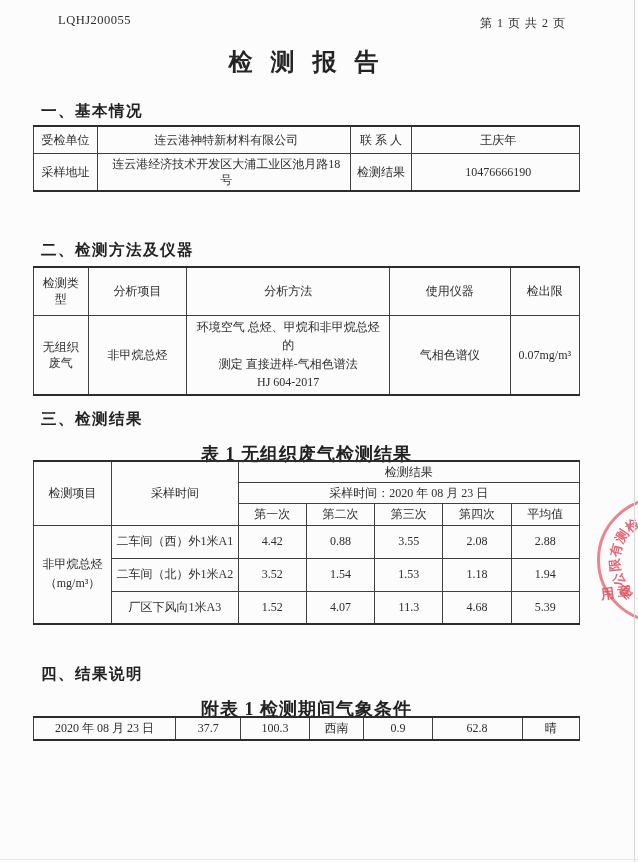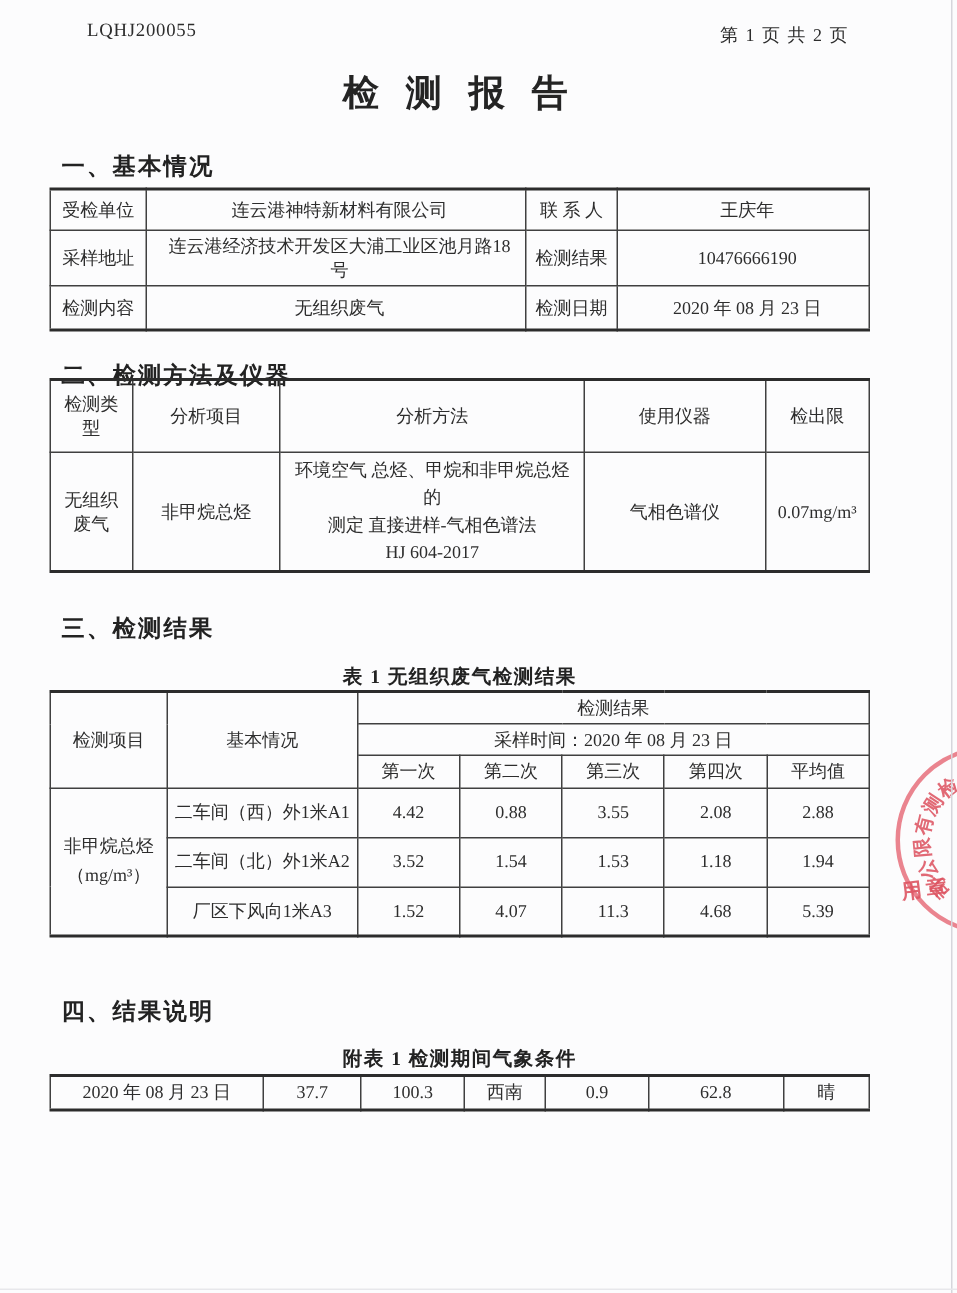--- a/index.html
+++ b/index.html
@@ -29,39 +29,39 @@
     position: absolute; left: 41px;
     font-size: 15.5px; font-weight: bold; letter-spacing: 1.5px; color: #222;
   }
   .h-basic   { top: 101px; }
   .h-methods { top: 240px; }
   .h-results { top: 409px; text-align: right; }
   .h-notes   { top: 664px; }
 
   .table-caption {
     position: absolute; left: 33px; width: 547px; text-align: center;
-    font-size: 13px; font-weight: bold; color: #222; letter-spacing: 1px;
+    font-size: 18px; font-weight: bold; color: #222; letter-spacing: 1px;
   }
   .cap-results { top: 442px; }
   .cap-notes   { top: 697px; font-family: Liberation Serif, serif; }
 
   table.report {
     position: absolute; left: 33px; width: 547px;
     border-collapse: collapse; table-layout: fixed;
     border-top: 2px solid #2c2c2c; border-bottom: 2px solid #2c2c2c;
   }
   table.report td {
     border: 1px solid #404040;
     font-size: 12px; text-align: center; vertical-align: middle;
     padding: 2px 4px; line-height: 1.35; color: #2d2d2d;
   }
   table.report td.left { text-align: center; padding-left: 9px; }
 
   .t-basic   { top: 125px; border-radius: 27px; }
-  .t-methods { top: 252px; }
+  .t-methods { top: 266px; }
   .t-results { top: 460px; }
   .t-notes   { top: 716px; }
 
   .t-basic tr.r1 { height: 27px; }
   .t-basic tr.r2 { height: 37px; }
   .t-basic tr.r3 { height: 30px; }
 
   .t-methods tr.hd { height: 48px; }
   .t-methods tr.dt { height: 59px; }
   .t-methods .mline { line-height: 1.55; }
@@ -116,26 +116,20 @@
       <td>受检单位</td>
       <td class="left">连云港神特新材料有限公司</td>
       <td>联 系 人</td>
       <td class="left">王庆年</td>
     </tr>
     <tr class="r2">
       <td>采样地址</td>
       <td class="left">连云港经济技术开发区大浦工业区池月路18号</td>
       <td>检测结果</td>
       <td class="left">10476666190</td>
-    </tr>
-    <tr class="r3">
-      <td>检测内容</td>
-      <td class="left">无组织废气</td>
-      <td>检测日期</td>
-      <td class="left">2020 年 08 月 23 日</td>
     </tr>
   </tbody>
     </table>
 
   <div class="section-heading h-methods">二、检测方法及仪器</div>
   <table class="report t-methods">
     <colgroup>
         <col style="width:10%">
         <col style="width:18.1%">
         <col style="width:37.1%">
@@ -172,21 +166,21 @@
         <col style="width:23.2%">
         <col style="width:12.5%">
         <col style="width:12.5%">
         <col style="width:12.5%">
         <col style="width:12.5%">
         <col style="width:12.5%">
       </colgroup>
     <tbody>
         <tr class="g1">
       <td rowspan="3">检测项目</td>
-      <td rowspan="3">基本情况</td>
+      <td rowspan="3">采样时间</td>
       <td colspan="5">检测结果</td>
     </tr>
     <tr class="g2">
       <td colspan="5">采样时间：2020 年 08 月 23 日</td>
     </tr>
     <tr class="g3">
       <td>第一次</td>
       <td>第二次</td>
       <td>第三次</td>
       <td>第四次</td>

